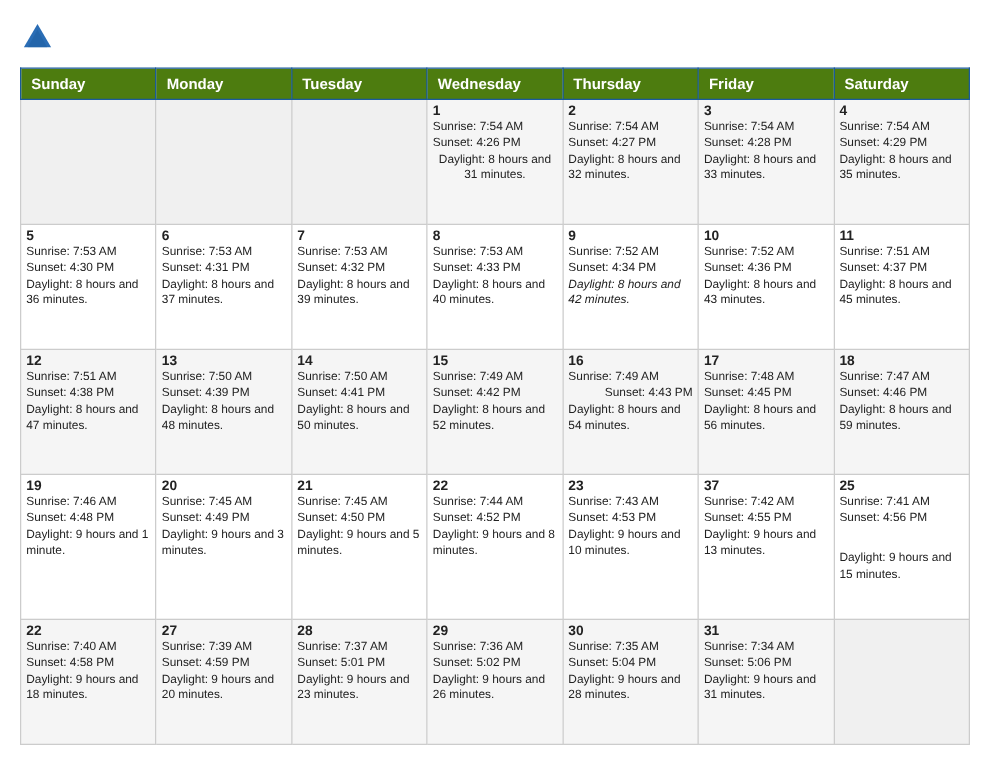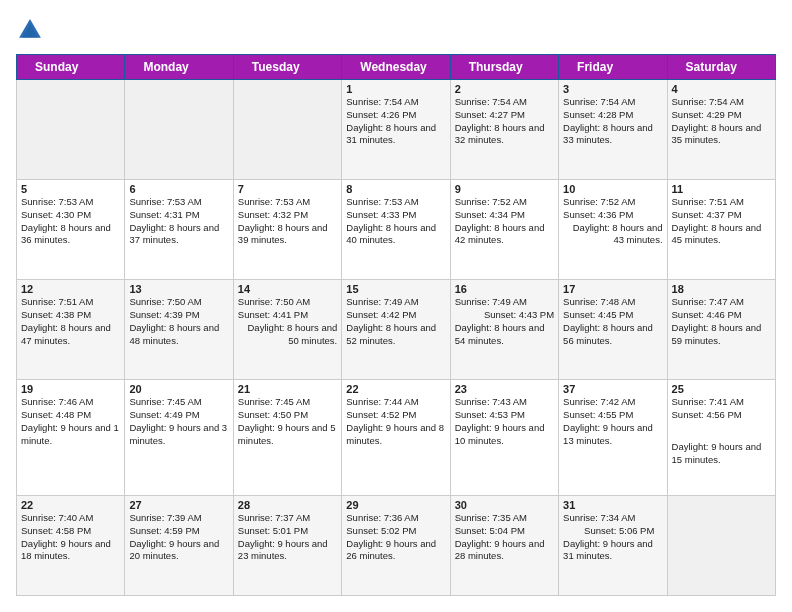--- a/index.html
+++ b/index.html
@@ -52,25 +52,25 @@
       color: #444;
     }
     .calendar {
       flex: 1;
       border: 1px solid #ccc;
       border-collapse: collapse;
       width: 100%;
       table-layout: fixed;
     }
     .calendar th {
-      background-color: #a21caf;
+      background-color: #4d7c0f;
       color: #fff;
       font-size: 12px;
       font-weight: bold;
-      padding: 5px 18px;
+      padding: 5px 8px;
       text-align: left;
       border: 1px solid #1a5a9a;
     }
     .calendar td {
       border: 1px solid #ccc;
       vertical-align: top;
       padding: 3px 4px;
       font-size: 9.5px;
       color: #222;
       height: 78px;
@@ -124,21 +124,21 @@
     </thead>
     <tbody id="calendar-body">
         <tr>
           <td class="empty"></td>
           <td class="empty"></td>
           <td class="empty"></td>
           <td>
             <span class="day-num">1</span>
             <span style="display: block; line-height: 1.35;">Sunrise: 7:54 AM</span>
             <span style="display: block; line-height: 1.35;">Sunset: 4:26 PM</span>
-            <span style="display: block; line-height: 1.35;">Daylight: 8 hours and 31 minutes.</span>
+            <span style="display: block; line-height: 1.35; text-align: center;">Daylight: 8 hours and 31 minutes.</span>
           </td>
           <td>
             <span class="day-num">2</span>
             <span style="display: block; line-height: 1.35;">Sunrise: 7:54 AM</span>
             <span style="display: block; line-height: 1.35;">Sunset: 4:27 PM</span>
             <span style="display: block; line-height: 1.35;">Daylight: 8 hours and 32 minutes.</span>
           </td>
           <td>
             <span class="day-num">3</span>
             <span style="display: block; line-height: 1.35;">Sunrise: 7:54 AM</span>
@@ -174,27 +174,27 @@
           <td>
             <span class="day-num">8</span>
             <span style="display: block; line-height: 1.35;">Sunrise: 7:53 AM</span>
             <span style="display: block; line-height: 1.35;">Sunset: 4:33 PM</span>
             <span style="display: block; line-height: 1.35;">Daylight: 8 hours and 40 minutes.</span>
           </td>
           <td>
             <span class="day-num">9</span>
             <span style="display: block; line-height: 1.35;">Sunrise: 7:52 AM</span>
             <span style="display: block; line-height: 1.35;">Sunset: 4:34 PM</span>
-            <span style="display: block; line-height: 1.35;">Daylight: 8 hours and 42 minutes.</span>
+            <span style="display: block; line-height: 1.35; font-style: italic;">Daylight: 8 hours and 42 minutes.</span>
           </td>
           <td>
             <span class="day-num">10</span>
             <span style="display: block; line-height: 1.35;">Sunrise: 7:52 AM</span>
             <span style="display: block; line-height: 1.35;">Sunset: 4:36 PM</span>
-            <span style="display: block; line-height: 1.35; text-align: right;">Daylight: 8 hours and 43 minutes.</span>
+            <span style="display: block; line-height: 1.35;">Daylight: 8 hours and 43 minutes.</span>
           </td>
           <td>
             <span class="day-num">11</span>
             <span style="display: block; line-height: 1.35;">Sunrise: 7:51 AM</span>
             <span style="display: block; line-height: 1.35;">Sunset: 4:37 PM</span>
             <span style="display: block; line-height: 1.35;">Daylight: 8 hours and 45 minutes.</span>
           </td>
         </tr>
         <tr>
           <td>
@@ -206,21 +206,21 @@
           <td>
             <span class="day-num">13</span>
             <span style="display: block; line-height: 1.35;">Sunrise: 7:50 AM</span>
             <span style="display: block; line-height: 1.35;">Sunset: 4:39 PM</span>
             <span style="display: block; line-height: 1.35;">Daylight: 8 hours and 48 minutes.</span>
           </td>
           <td>
             <span class="day-num">14</span>
             <span style="display: block; line-height: 1.35;">Sunrise: 7:50 AM</span>
             <span style="display: block; line-height: 1.35;">Sunset: 4:41 PM</span>
-            <span style="display: block; line-height: 1.35; text-align: right;">Daylight: 8 hours and 50 minutes.</span>
+            <span style="display: block; line-height: 1.35;">Daylight: 8 hours and 50 minutes.</span>
           </td>
           <td>
             <span class="day-num">15</span>
             <span style="display: block; line-height: 1.35;">Sunrise: 7:49 AM</span>
             <span style="display: block; line-height: 1.35;">Sunset: 4:42 PM</span>
             <span style="display: block; line-height: 1.35;">Daylight: 8 hours and 52 minutes.</span>
           </td>
           <td>
             <span class="day-num">16</span>
             <span style="display: block; line-height: 1.35;">Sunrise: 7:49 AM</span>
@@ -311,20 +311,20 @@
           </td>
           <td>
             <span class="day-num">30</span>
             <span style="display: block; line-height: 1.35;">Sunrise: 7:35 AM</span>
             <span style="display: block; line-height: 1.35;">Sunset: 5:04 PM</span>
             <span style="display: block; line-height: 1.35;">Daylight: 9 hours and 28 minutes.</span>
           </td>
           <td>
             <span class="day-num">31</span>
             <span style="display: block; line-height: 1.35;">Sunrise: 7:34 AM</span>
-            <span style="display: block; line-height: 1.35; margin-left: 21px;">Sunset: 5:06 PM</span>
+            <span style="display: block; line-height: 1.35;">Sunset: 5:06 PM</span>
             <span style="display: block; line-height: 1.35;">Daylight: 9 hours and 31 minutes.</span>
           </td>
           <td class="empty"></td>
         </tr>
       </tbody>
   </table>
 </div>
 
 </body></html>

